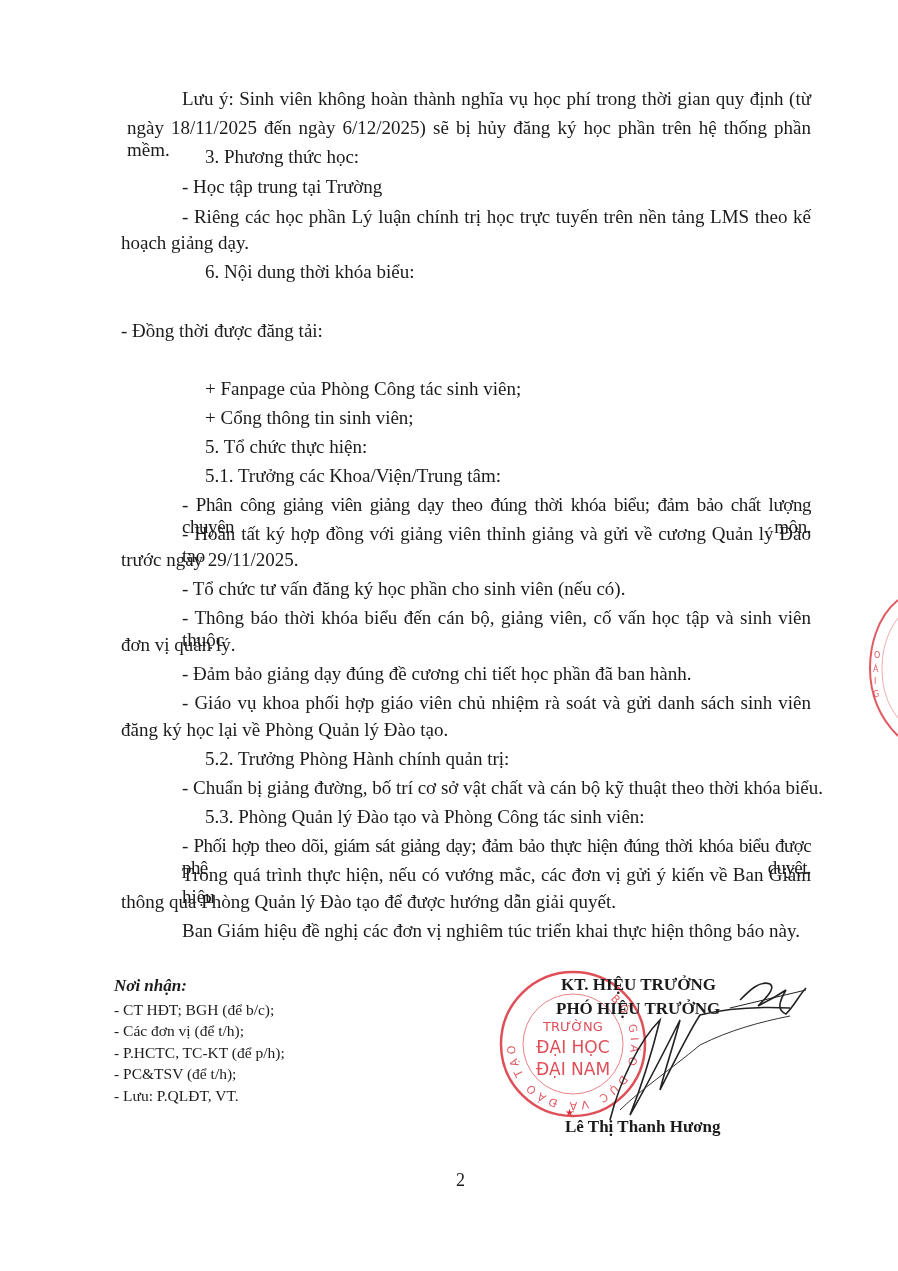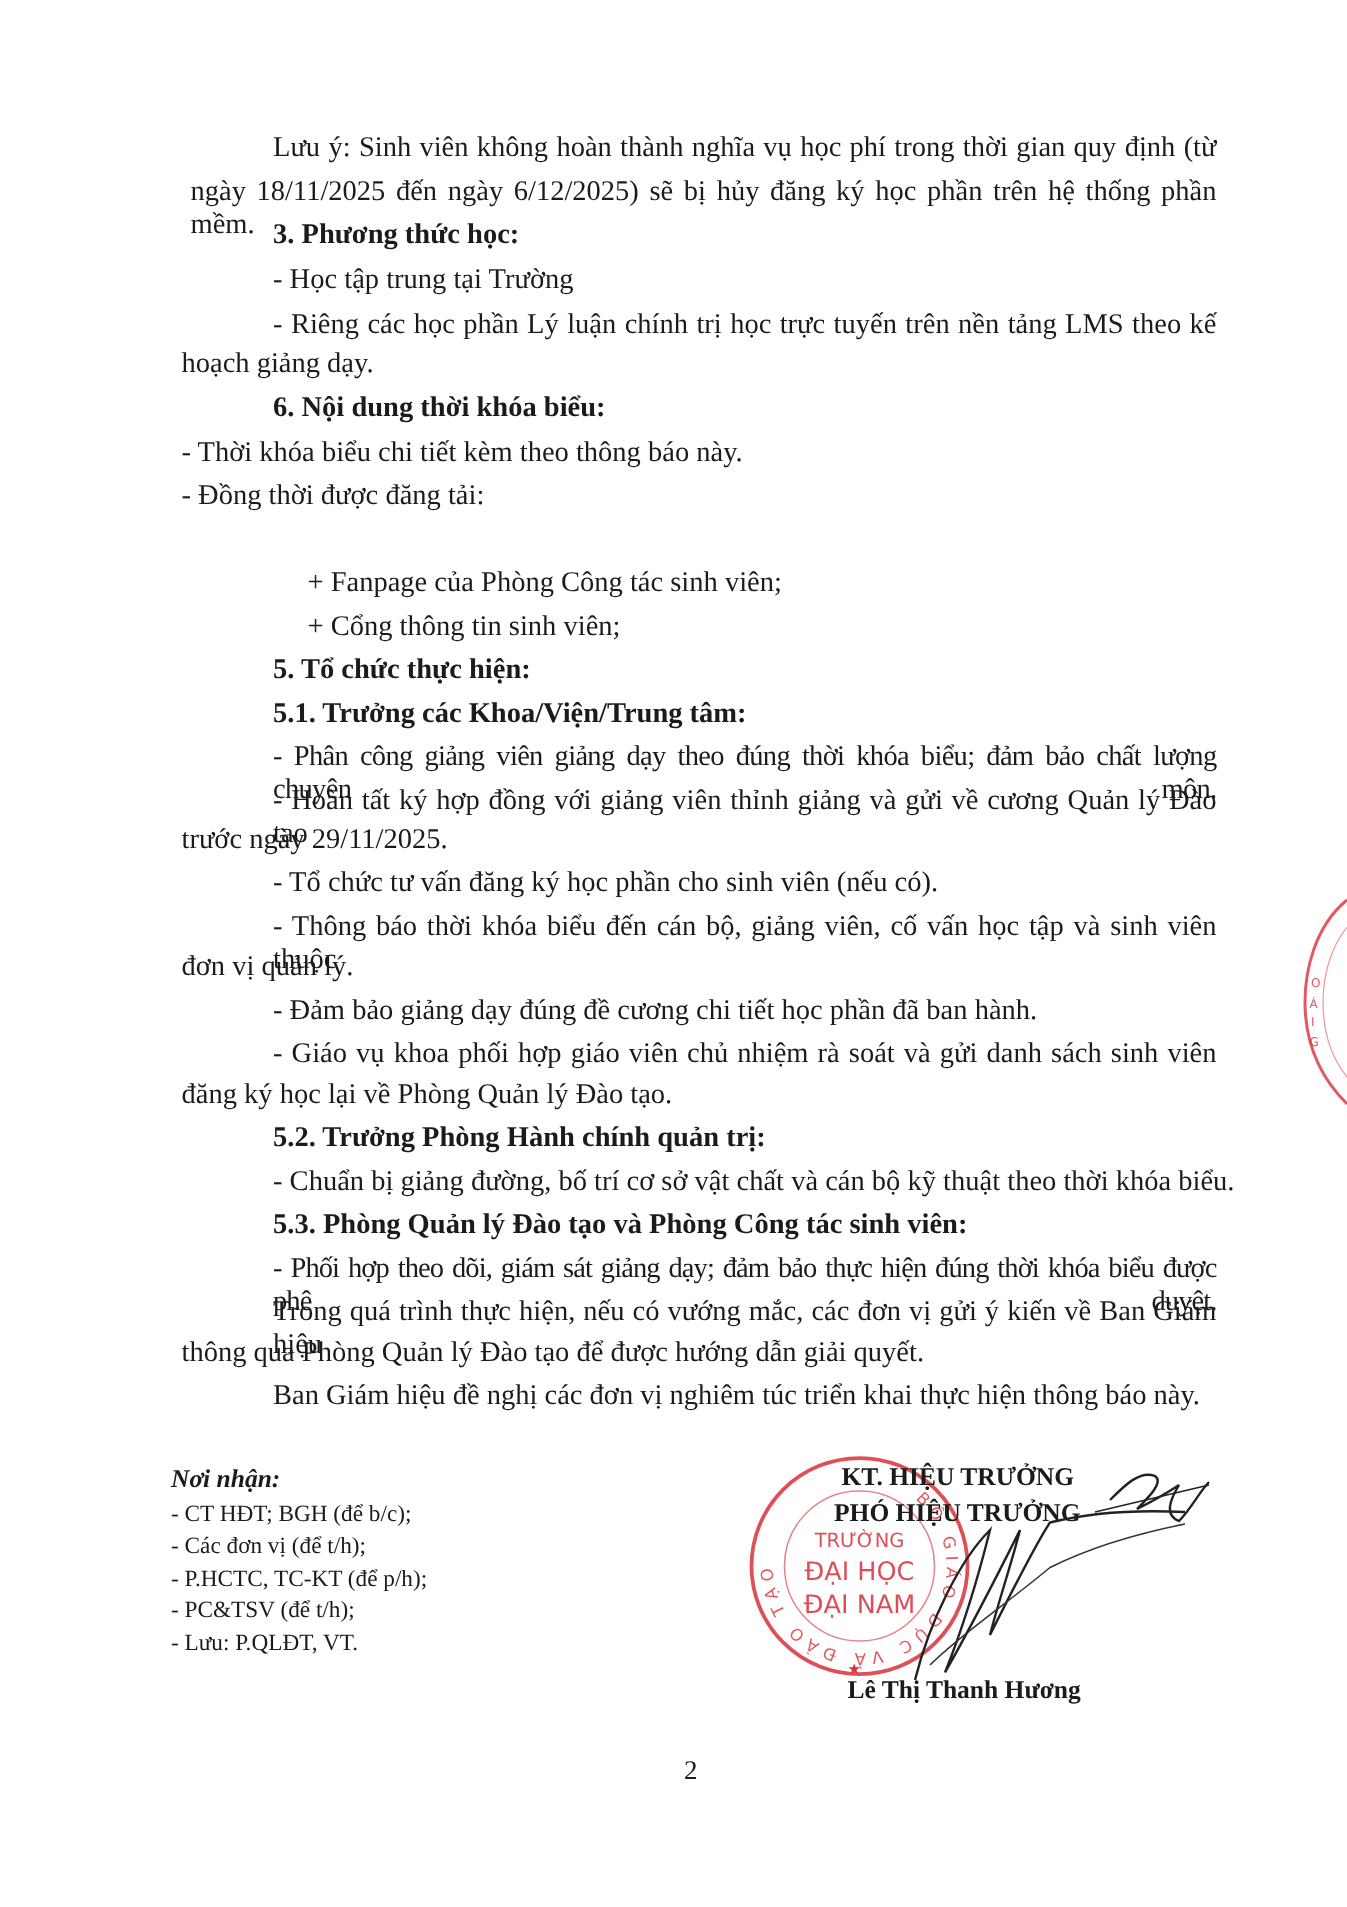--- a/index.html
+++ b/index.html
@@ -6,21 +6,21 @@
   body {
     width: 898px; height: 1271px; background: #ffffff; position: relative; overflow: hidden;
     font-family: "Liberation Serif", "DejaVu Serif", serif; color: #1b1b1b;
   }
   .page { position: absolute; left: 0; top: 0; width: 898px; height: 1271px; }
   .line { position: absolute; font-size: 19px; line-height: 22px; white-space: nowrap; }
   .just { left: 127px; width: 684px; text-align: justify; text-align-last: justify; white-space: normal; }
   .ind { left: 182px; }
   .ind2 { left: 205px; }
   .left { left: 121px; }
-  .bold { font-weight: bold; }
+  .bold { font-weight: normal; margin-left: 23px; }
   .justind { left: 182px; width: 629px; text-align: justify; text-align-last: justify; white-space: normal; }
   .recv { position: absolute; left: 114px; font-size: 15.5px; line-height: 19px; white-space: nowrap; }
   .recv-title { font-style: italic; font-weight: bold; font-size: 17px; }
   .sig { position: absolute; font-weight: bold; font-size: 17px; white-space: nowrap; text-align: right; }
   .pagenum { position: absolute; left: 456px; top: 1170px; font-size: 18px; }
   .stamp { position: absolute; }
 </style>
 </head>
 <body>
 
@@ -28,21 +28,20 @@
 
   <div class="line justind" style="top:88px">Lưu ý: Sinh viên không hoàn thành nghĩa vụ học phí trong thời gian quy định (từ</div>
   <div class="line just" style="top:117px">ngày 18/11/2025 đến ngày 6/12/2025) sẽ bị hủy đăng ký học phần trên hệ thống phần mềm.</div>
 
   <div class="line ind bold" style="top:146px">3. Phương thức học:</div>
   <div class="line ind" style="top:176px">- Học tập trung tại Trường</div>
   <div class="line justind" style="top:206px">- Riêng các học phần Lý luận chính trị học trực tuyến trên nền tảng LMS theo kế</div>
   <div class="line left" style="top:232px">hoạch giảng dạy.</div>
 
   <div class="line ind bold" style="top:261px">6. Nội dung thời khóa biểu:</div>
-  <div class="line left" style="top:291px">- Thời khóa biểu chi tiết kèm theo thông báo này.</div>
   <div class="line left" style="top:320px">- Đồng thời được đăng tải:</div>
   <div class="line ind2" style="top:378px">+ Fanpage của Phòng Công tác sinh viên;</div>
   <div class="line ind2" style="top:407px">+ Cổng thông tin sinh viên;</div>
 
   <div class="line ind bold" style="top:436px">5. Tổ chức thực hiện:</div>
   <div class="line ind bold" style="top:465px">5.1. Trưởng các Khoa/Viện/Trung tâm:</div>
   <div class="line justind" style="top:494px; letter-spacing:-0.45px">- Phân công giảng viên giảng dạy theo đúng thời khóa biểu; đảm bảo chất lượng chuyên môn.</div>
   <div class="line justind" style="top:523px">- Hoàn tất ký hợp đồng với giảng viên thỉnh giảng và gửi về cương Quản lý Đào tạo</div>
   <div class="line left" style="top:549px">trước ngày 29/11/2025.</div>
   <div class="line ind" style="top:578px">- Tổ chức tư vấn đăng ký học phần cho sinh viên (nếu có).</div>

